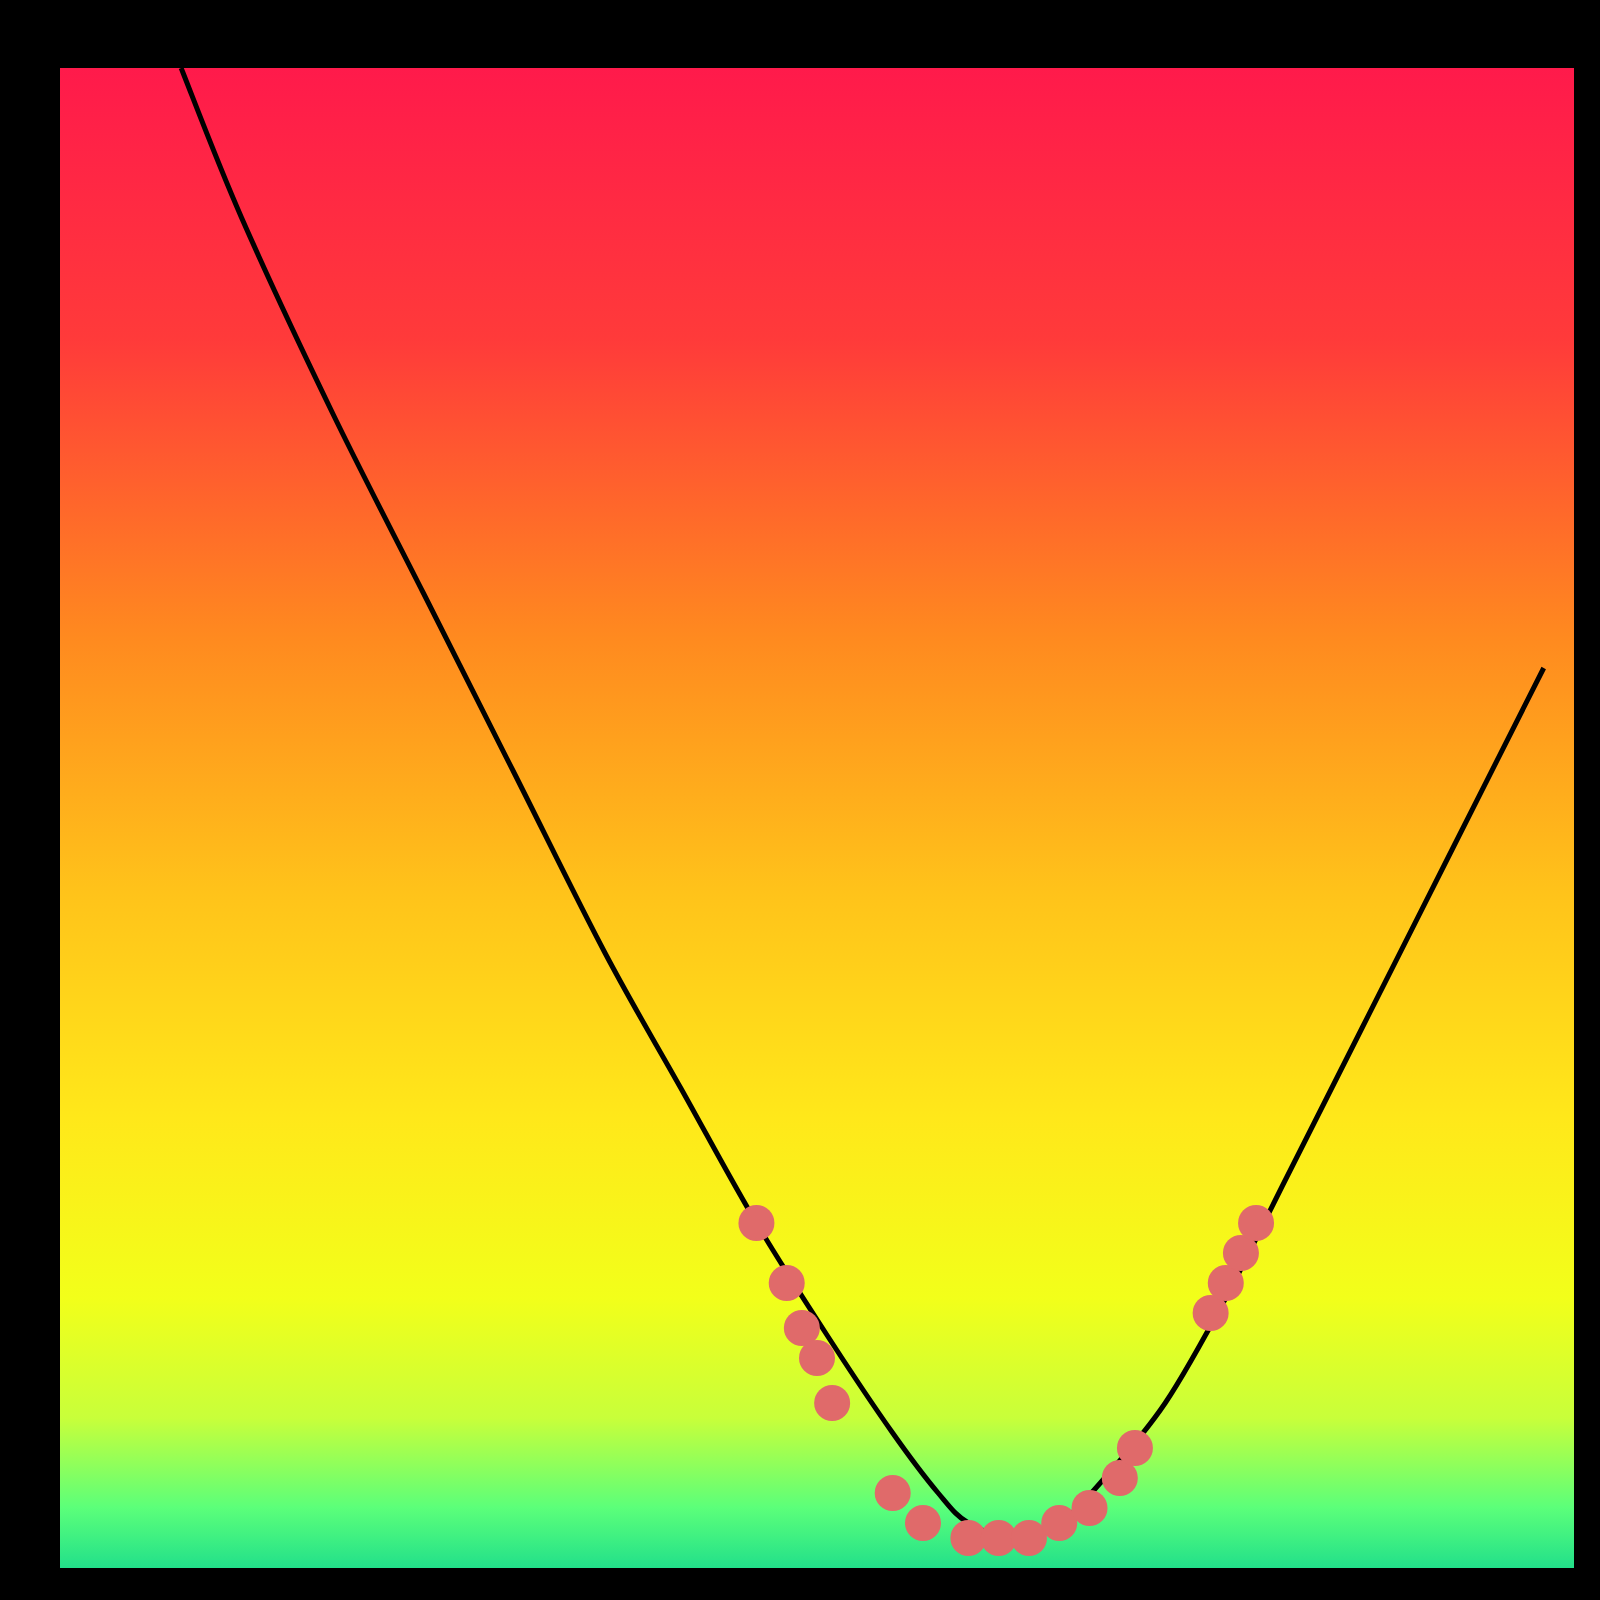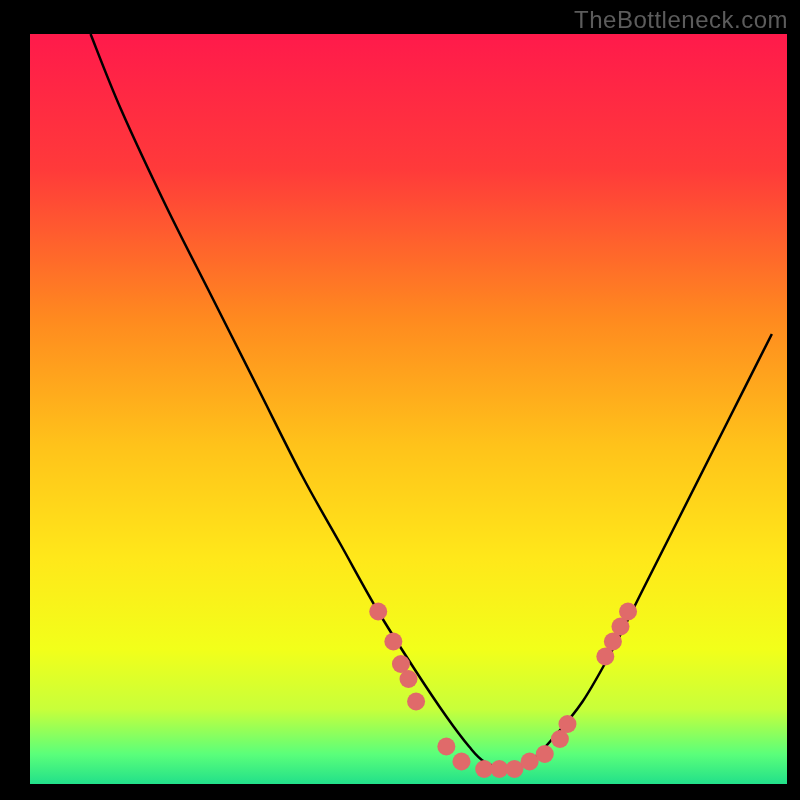--- a/index.html
+++ b/index.html
@@ -27,21 +27,20 @@
     z-index: 10;
   }
   svg {
     display: block;
   }
 </style>
 </head>
 <body>
 
 <div class="frame">
-  <div class="watermark">TheBottleneck.com</div>
   <svg id="chart-svg" width="800" height="800" viewBox="0 0 800 800" xmlns="http://www.w3.org/2000/svg">
     <defs>
       <linearGradient id="bg-grad" x1="0" y1="0" x2="0" y2="1">
           <stop offset="0%" stop-color="#ff1a4b"></stop>
           <stop offset="18%" stop-color="#ff3a3a"></stop>
           <stop offset="38%" stop-color="#ff8a1f"></stop>
           <stop offset="55.00000000000001%" stop-color="#ffc31a"></stop>
           <stop offset="70%" stop-color="#ffe81a"></stop>
           <stop offset="82%" stop-color="#f2ff1a"></stop>
           <stop offset="90%" stop-color="#c8ff3a"></stop>

